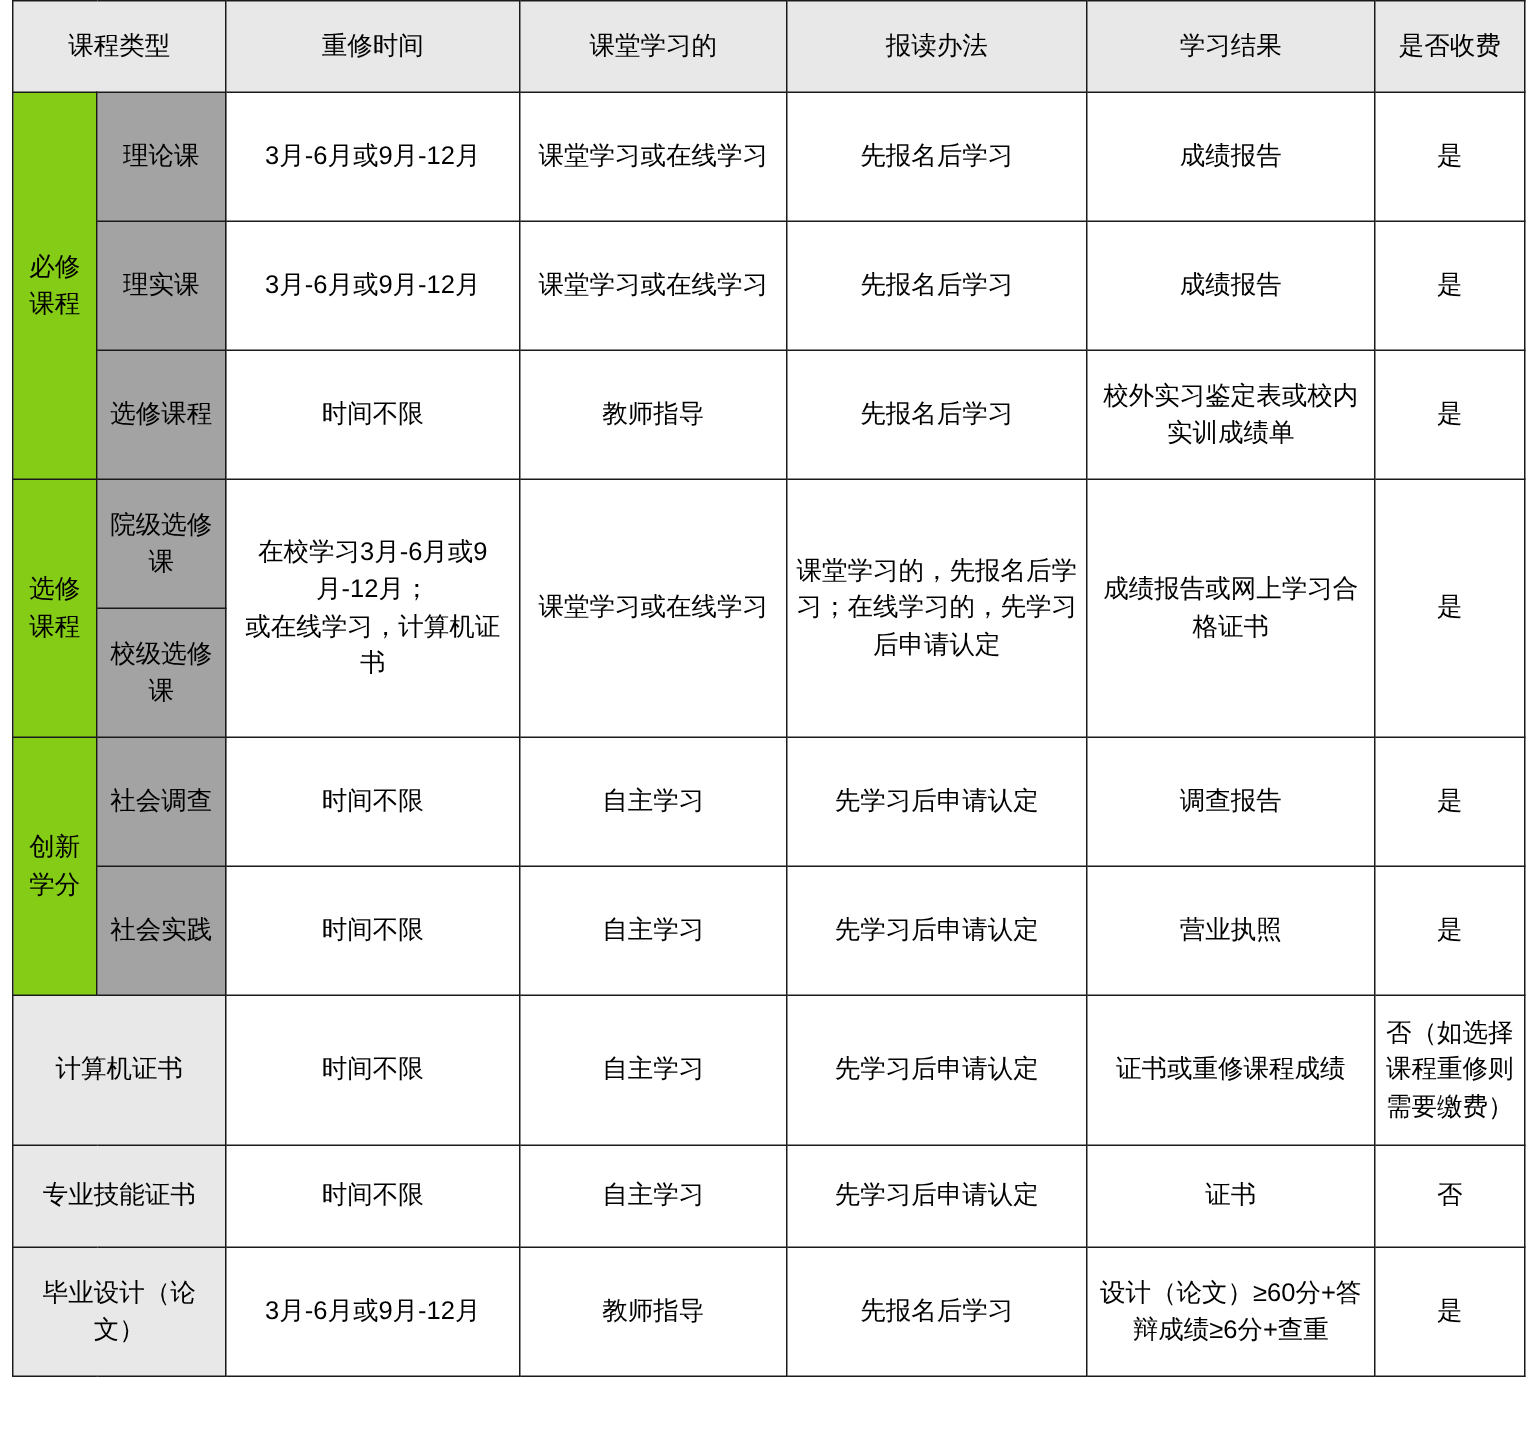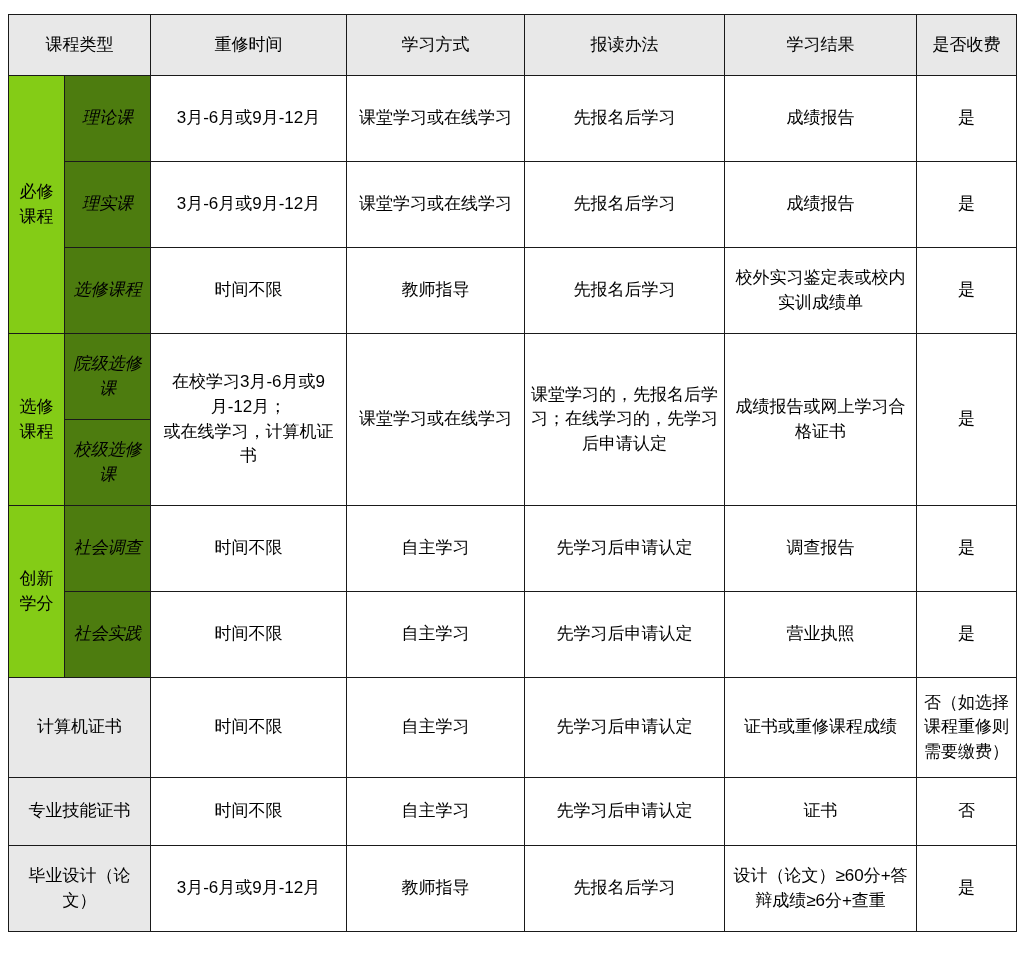--- a/index.html
+++ b/index.html
@@ -11,21 +11,21 @@
     width: 1024px;
     height: 964px;
     font-family: "Liberation Sans", sans-serif;
     color: #000000;
     overflow: hidden;
   }
   .sheet {
     width: 1024px;
     height: 964px;
     box-sizing: border-box;
-    padding: 14px 8px 8px 8px;
+    padding: 0 8px 8px 8px;
   }
   table.course-table {
     width: 1008px;
     border-collapse: collapse;
     table-layout: fixed;
     border: 1px solid #1a1a1a;
   }
   table.course-table td,
   table.course-table th {
     border: 1px solid #1a1a1a;
@@ -43,25 +43,24 @@
     height: 50px;
   }
   td.group-cell {
     background: #84cc16;
     font-size: 17px;
     width: 56px;
     padding: 4px 2px;
     line-height: 1.3;
   }
   td.sub-cell {
-    background: #4d7c0f;
+    background: #a3a3a3;
     width: 68px;
     padding: 4px 4px;
     line-height: 1.3;
-    font-style: italic;
   }
   td.wide-label {
     background: #e8e8e8;
     font-size: 17px;
     line-height: 1.35;
   }
   td.left-align {
     text-align: left;
   }
   
@@ -87,21 +86,21 @@
       <col class="c-time">
       <col class="c-mode">
       <col class="c-apply">
       <col class="c-result">
       <col class="c-fee">
     </colgroup>
     <thead>
       <tr>
         <th colspan="2">课程类型</th>
         <th>重修时间</th>
-        <th>学习方式</th>
+        <th>课堂学习的</th>
         <th>报读办法</th>
         <th>学习结果</th>
         <th>是否收费</th>
       </tr>
     </thead>
     <tbody>
       <tr class="row-h-86">
         <td class="group-cell" rowspan="3">必修课程</td>
         <td class="sub-cell">理论课</td>
         <td>3月-6月或9月-12月</td>

